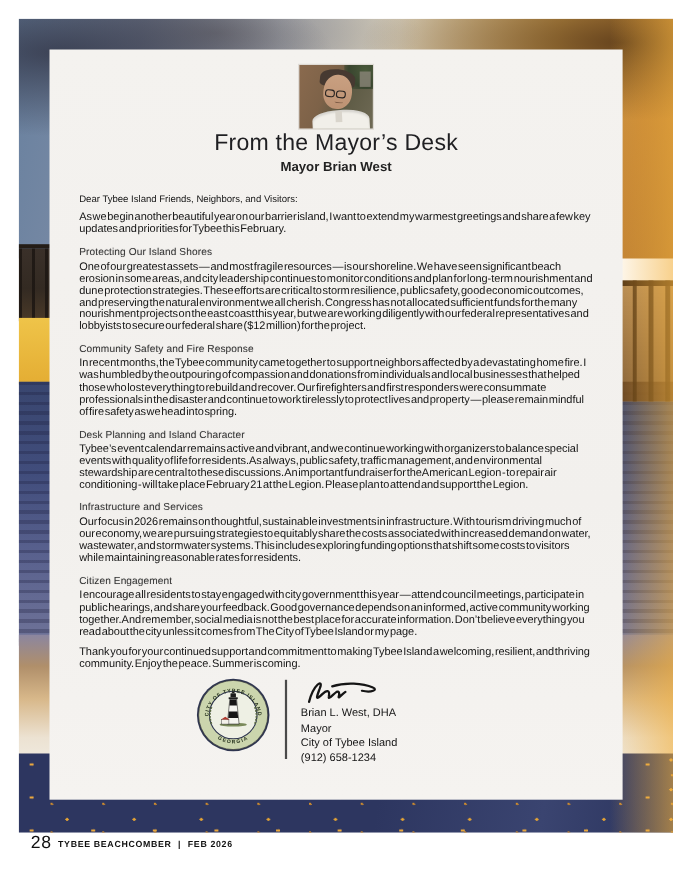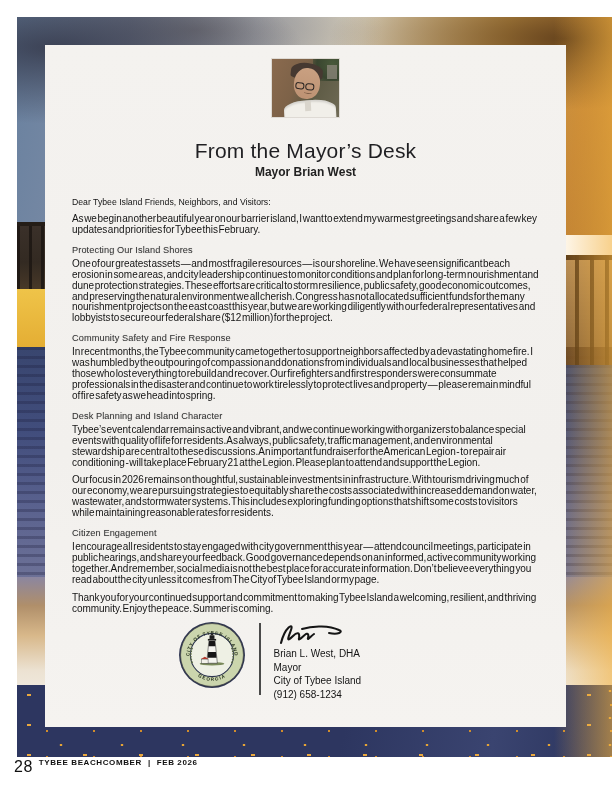--- a/index.html
+++ b/index.html
@@ -87,21 +87,21 @@
   .headshot .glasses span { display:inline-block; width:9px; height:7px; border:1.5px solid #2a2522; border-radius:3px; }
   .headshot .glasses span + span { margin-left:1px; }
   .headshot .smile { position:absolute; left:32px; top:32px; width:8px; height:3px;
     border-bottom:1.2px solid #7a5a44; border-radius:50%; transform:rotate(6deg); }
   .headshot .shirt { position:absolute; left:12px; bottom:-3px; width:52px; height:20px;
     background:#f1efe9; border-radius:45% 45% 0 0; transform:rotate(-3deg);
     box-shadow:inset 0 2px 2px rgba(0,0,0,.12); }
   .headshot .collar { position:absolute; left:33px; bottom:6px; width:6px; height:10px;
     background:#d9d5cc; transform:rotate(-3deg); }
 
-  .title { text-align:center; font-size:21px; color:#1f1f22; margin-top:21px; font-weight:400; letter-spacing:.2px; }
+  .title { text-align:center; font-size:21px; color:#1f1f22; margin-top:0; font-weight:400; letter-spacing:.2px; }
   .subtitle { text-align:center; font-size:12px; font-weight:700; color:#222; margin-top:2px; }
 
   .letter { color:#141414; }
   .salutation { font-size:8.7px; margin-top:18px; }
   .body-p {
     font-size:10px; line-height:10.9px; margin-top:7px;
     word-spacing:-2.1px; letter-spacing:-0.05px; text-align:left;
   }
   .sec-h { font-size:9.2px; font-weight:400; color:#343434; margin-top:9px; letter-spacing:.1px;
     text-shadow:0 0 1px rgba(120,120,120,.35); }
@@ -109,21 +109,21 @@
 
   
   .sig-row { display:flex; justify-content:center; align-items:flex-start; gap:13px; margin-top:7px; }
   .seal { width:68px; height:68px; flex:0 0 auto; }
   .sig-divider { width:2px; height:72px; background:#4a4a4a; margin-top:2px; }
   .sig-col { width:160px; }
   .sig-script { display:block; margin-left:2px; }
   .sig-name, .sig-title, .sig-org, .sig-phone { font-size:10px; line-height:13.5px; color:#141414; }
 
   
-  .footer { position:absolute; left:14px; top:758px; display:flex; align-items:flex-start; gap:6px; color:#101010; }
+  .footer { position:absolute; left:28px; top:758px; display:flex; align-items:center; gap:6px; color:#101010; }
   .footer .page-num { font-size:16px; font-weight:400; letter-spacing:.5px; }
   .footer .pub, .footer .sep, .footer .issue { font-size:8px; font-weight:700; letter-spacing:.6px; }
 </style>
 </head>
 <body>
 
 <div class="bg-photo">
   <div class="sky"></div>
   <div class="pier-left"></div>
   <div class="glow-left"></div>
@@ -156,20 +156,21 @@
 
     <div class="sec-h">Protecting Our Island Shores</div>
     <p class="body-p">One of our greatest assets — and most fragile resources — is our shoreline. We have seen significant beach erosion in some areas, and city leadership continues to monitor conditions and plan for long-term nourishment and dune protection strategies. These efforts are critical to storm resilience, public safety, good economic outcomes, and preserving the natural environment we all cherish. Congress has not allocated sufficient funds for the many nourishment projects on the east coast this year, but we are working diligently with our federal representatives and lobbyists to secure our federal share ($12 million) for the project.</p>
 
     <div class="sec-h">Community Safety and Fire Response</div>
     <p class="body-p">In recent months, the Tybee community came together to support neighbors affected by a devastating home fire. I was humbled by the outpouring of compassion and donations from individuals and local businesses that helped those who lost everything to rebuild and recover. Our firefighters and first responders were consummate professionals in the disaster and continue to work tirelessly to protect lives and property — please remain mindful of fire safety as we head into spring.</p>
 
     <div class="sec-h">Desk Planning and Island Character</div>
     <p class="body-p">Tybee’s event calendar remains active and vibrant, and we continue working with organizers to balance special events with quality of life for residents. As always, public safety, traffic management, and environmental stewardship are central to these discussions. An important fundraiser for the American Legion - to repair air conditioning - will take place February 21 at the Legion.  Please plan to attend and support the Legion.</p>
 
+    <div class="sec-h">Infrastructure and Services</div>
     <p class="body-p">Our focus in 2026 remains on thoughtful, sustainable investments in infrastructure. With tourism driving much of our economy, we are pursuing strategies to equitably share the costs associated with increased demand on water, wastewater, and stormwater systems. This includes exploring funding options that shift some costs to visitors while maintaining reasonable rates for residents.</p>
 
     <div class="sec-h">Citizen Engagement</div>
     <p class="body-p">I encourage all residents to stay engaged with city government this year — attend council meetings, participate in public hearings, and share your feedback. Good governance depends on an informed, active community working together. And remember, social media is not the best place for accurate information. Don’t believe everything you read about the city unless it comes from The City of Tybee Island or my page.</p>
 
     <p class="body-p">Thank you for your continued support and commitment to making Tybee Island a welcoming, resilient, and thriving community. Enjoy the peace.  Summer is coming.</p>
   </div>
 
   <div class="sig-row">
 

